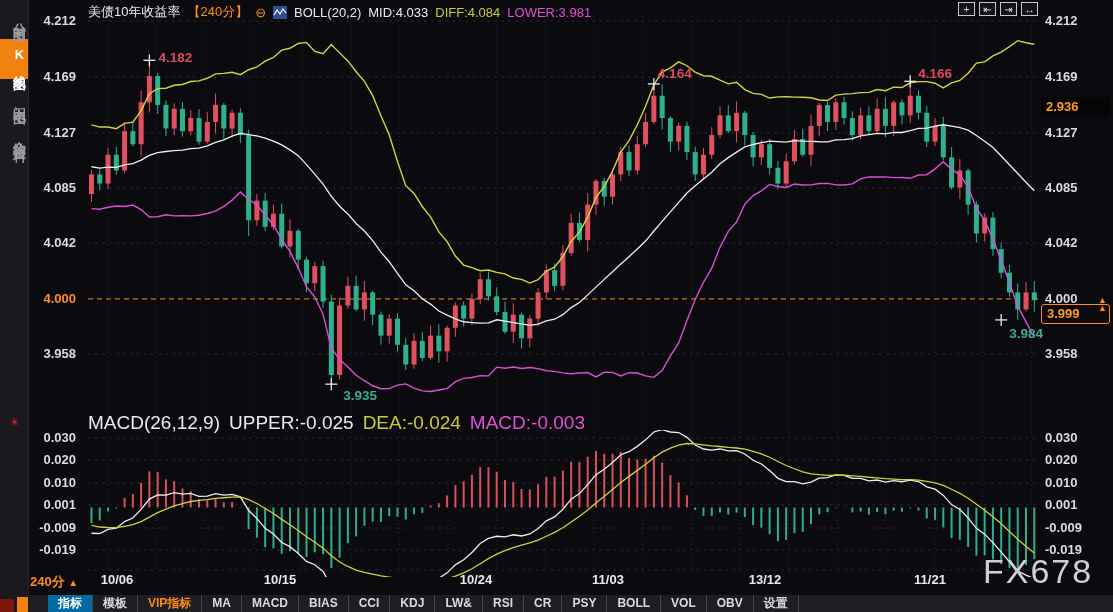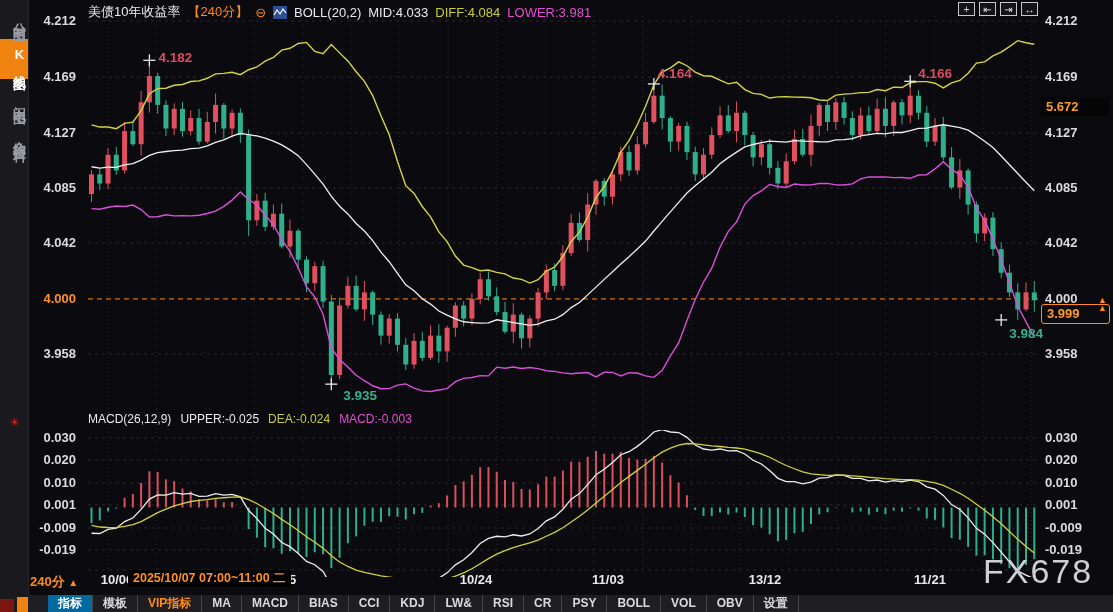--- a/index.html
+++ b/index.html
@@ -28,21 +28,21 @@
   
   .ax{position:absolute;font-size:13px;font-weight:bold;color:#dcdce0;z-index:4;}
   .ax.left{width:48px;text-align:right;}
   .ax.orange{color:#ff9022;}
   #upper-box{position:absolute;left:1041px;width:64px;height:19px;background:#050505;color:#ff9a22;
              font-size:13px;font-weight:bold;line-height:19px;padding-left:5px;z-index:4;}
   #price-box{position:absolute;left:1041px;width:62px;height:18px;background:#0b0b0f;border:1px solid #ff8c1a;
              border-radius:3px;color:#ff9a22;font-size:13px;font-weight:bold;line-height:18px;padding-left:5px;z-index:4;}
   #price-arrow{position:absolute;left:1098px;color:#ff8c1a;font-size:9px;z-index:4;line-height:8px;}
   
-  #macd-hdr{position:absolute;left:88px;top:412px;font-size:12px;display:flex;gap:9px;white-space:nowrap;z-index:5;}
+  #macd-hdr{position:absolute;left:88px;top:412px;font-size:19px;display:flex;gap:9px;white-space:nowrap;z-index:5;}
   
   #period-tag{position:absolute;left:30px;top:573px;color:#ff8c1a;font-size:13px;font-weight:bold;z-index:6;}
   #period-tag .tri{font-size:10px;}
   .xdate{position:absolute;top:572px;transform:translateX(-50%);color:#eaeaee;font-size:13px;font-weight:bold;z-index:5;}
   #tooltip{position:absolute;left:128px;top:570px;height:17px;background:#000;color:#ff9022;
            font-size:12.5px;font-weight:bold;line-height:17px;padding:0 5px;white-space:nowrap;z-index:6;}
   #watermark{position:absolute;left:983px;top:552px;color:#cfcfd6;font-size:34px;letter-spacing:2px;z-index:5;}
   
   #toolbar{position:absolute;left:28px;right:0;bottom:0;height:17px;background:#1d1d22;display:flex;
            align-items:stretch;z-index:7;font-size:12px;}
@@ -498,35 +498,34 @@
     <span class="t-magenta">LOWER:3.981</span>
   </div>
 
   <div id="hdr-tools">
     <span class="tool-btn">+</span>
     <span class="tool-btn">⇤</span>
     <span class="tool-btn">⇥</span>
     <span class="tool-btn">↔</span>
   </div>
 
-  <div id="upper-box" style="top: 97px;">5.672</div>
+  <div id="upper-box" style="top: 97px;">2.936</div>
   <div id="price-box" style="top: 304px;">3.999</div>
   <div id="price-arrow" style="top: 296px;">▲<br>▲</div>
 
   <div id="macd-hdr">
     <span class="t-white">MACD(26,12,9)</span>
     <span class="t-white">UPPER:-0.025</span>
     <span class="t-yellow">DEA:-0.024</span>
     <span class="t-magenta">MACD:-0.003</span>
   </div>
 
   <div id="period-tag">
     <span>240分</span> <span class="tri">▲</span>
   </div>
-  <div id="tooltip">2025/10/07 07:00~11:00 二</div>
   <div id="watermark">FX678</div>
 
   <div id="toolbar">
     <span class="tb-item selected" style="margin-left:20px">指标</span>
     <span class="tb-item">模板</span>
     <span class="tb-item vip">VIP指标</span>
     <span class="tb-item">MA</span>
     <span class="tb-item">MACD</span>
     <span class="tb-item">BIAS</span>
     <span class="tb-item">CCI</span>

